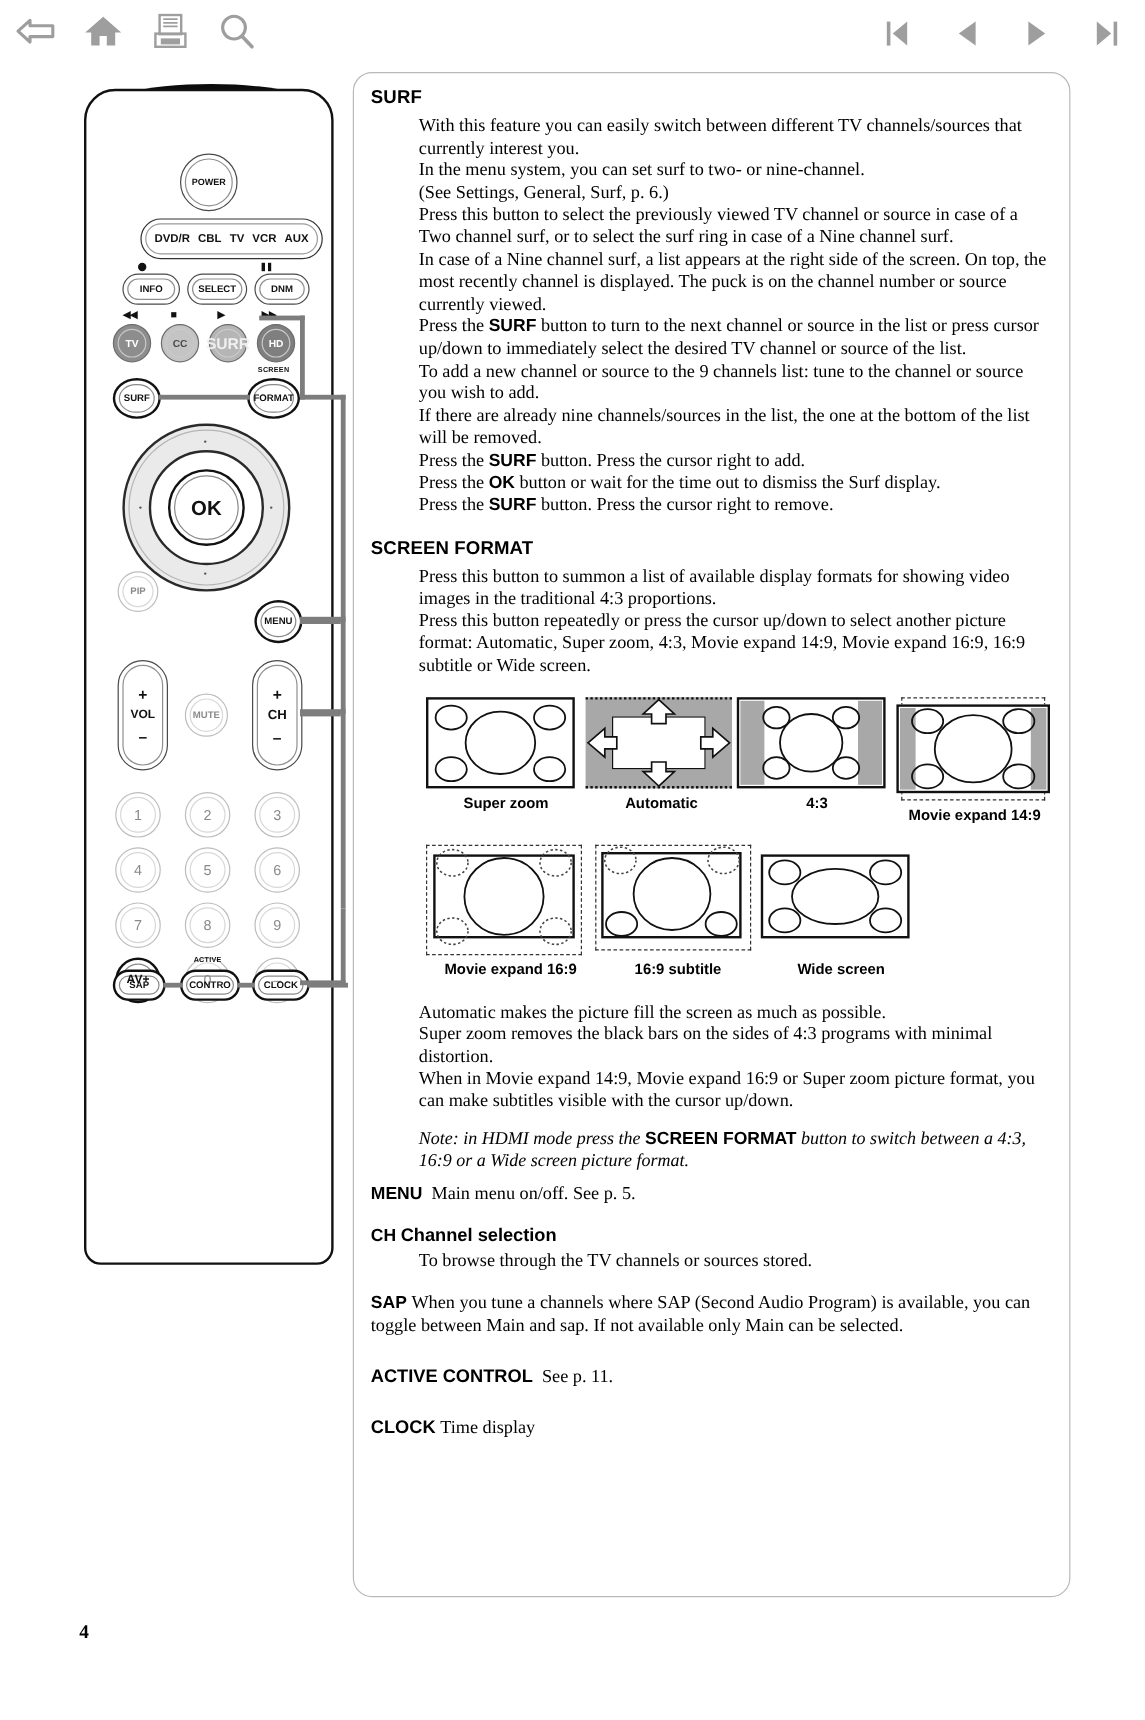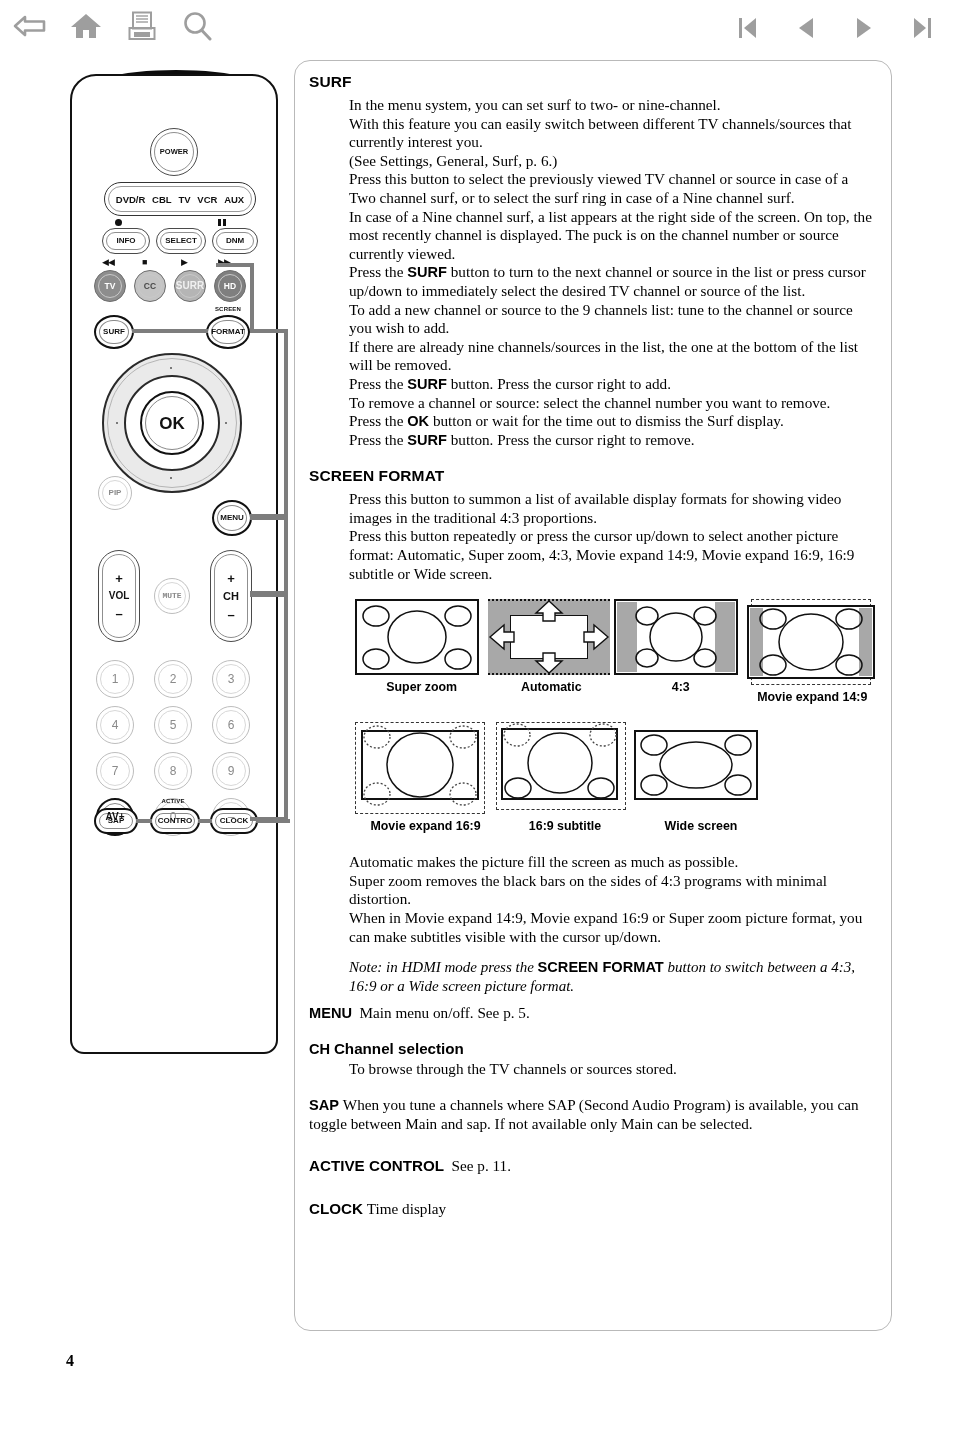--- a/index.html
+++ b/index.html
@@ -154,21 +154,21 @@
   </div>
 
   <div class="remote-wrap">
     <div class="remote-shadow"></div>
     <div class="remote-body"></div>
 
     <div class="btn dblring" style="left:88px; top:62px; width:48px; height:48px; border-radius:50%;">
       <span style="font-size:7.5px;position:relative;z-index:2;">POWER</span>
     </div>
 
-    <div style="position:absolute; left:42px; top:116px; width:152px; height:34px;
+    <div style="position:absolute; left:55px; top:116px; width:152px; height:34px;
                 border:1.8px solid #333; border-radius:17px; background:#fff;">
       <div style="position:absolute; left:3px; top:3px; right:3px; bottom:3px;
                   border:1.3px solid #9b9b9b; border-radius:14px;
                   display:flex; align-items:center; justify-content:space-evenly;
                   font-size:9.5px; font-weight:bold; color:#111;">
         <span>DVD/R</span>
         <span>CBL</span>
         <span>TV</span>
         <span>VCR</span>
         <span>AUX</span>
@@ -194,21 +194,21 @@
     <div class="glyph" style="left:119px; top:192px;">▶</div>
     <div class="glyph" style="left:156px; top:192px; letter-spacing:-1px;">▶▶</div>
 
     <div class="btn greyfill" style="left:32px; top:204px; width:32px; height:32px; border-radius:50%;">
       <span style="font-size:8.5px;position:relative;z-index:2;">TV</span>
     </div>
     <div class="btn greyfill" style="left:72px; top:204px; width:32px; height:32px; border-radius:50%; background:#c4c4c4; color:#4a4a4a;">
       <span style="font-size:8.5px;position:relative;z-index:2;">CC</span>
     </div>
     <div class="btn greyfill" style="left:112px; top:204px; width:32px; height:32px; border-radius:50%; background:#b5b5b5; color:#f0f0f0;">
-      <span style="font-size:10px;position:relative;z-index:2;">SURR</span>
+      <span style="font-size:13px;position:relative;z-index:2;">SURR</span>
     </div>
     <div class="btn greyfill" style="left:152px; top:204px; width:32px; height:32px; border-radius:50%; background:#7f7f7f;">
       <span style="font-size:8.5px;position:relative;z-index:2;">HD</span>
     </div>
 
     <div class="btn blkring" style="left:32px; top:249px; width:40px; height:34px; border-radius:20px/17px;">
       <span style="font-size:8px;position:relative;z-index:2;">SURF</span>
     </div>
 
     <div class="minilabel" style="left:142px; top:240px; width:48px;">SCREEN</div>
@@ -239,21 +239,21 @@
       <span style="font-size:8px;position:relative;z-index:2;">MENU</span>
     </div>
     <div class="conn" style="left:188px; top:450px; width:34px; height:4px;"></div>
 
     <div class="btn dblring" style="left:36px; top:484px; width:42px; height:92px; border-radius:21px; flex-direction:column;">
       <span style="font-size:13px;position:relative;z-index:2;margin-bottom:6px;">+</span>
       <span style="font-size:10px;position:relative;z-index:2;">VOL</span>
       <span style="font-size:13px;position:relative;z-index:2;margin-top:6px;">–</span>
     </div>
     <div class="btn lightring" style="left:92px; top:512px; width:36px; height:36px; border-radius:50%;">
-      <span style="font-size:8px;position:relative;z-index:2;font-family:Liberation Mono, monospace;">MUTE</span>
+      <span style="font-size:8px;position:relative;z-index:2;">MUTE</span>
     </div>
     <div class="btn dblring" style="left:148px; top:484px; width:42px; height:92px; border-radius:21px; flex-direction:column;">
       <span style="font-size:13px;position:relative;z-index:2;margin-bottom:6px;">+</span>
       <span style="font-size:11px;position:relative;z-index:2;">CH</span>
       <span style="font-size:13px;position:relative;z-index:2;margin-top:6px;">–</span>
     </div>
     <div class="conn" style="left:188px; top:527px; width:34px; height:4px;"></div>
 
     <div class="btn lightring" style="left:34px; top:594px; width:38px; height:38px; border-radius:50%;">
         <span style="font-size:12px;position:relative;z-index:2;font-weight:normal;">1</span>
@@ -316,30 +316,29 @@
   <div class="conn" style="left:250px; top:263px; width:4px; height:70px;"></div>
   <div class="conn" style="left:216px; top:263px; width:38px; height:4px;"></div>
   <div class="conn" style="left:250px; top:514px; width:38px; height:4px;"></div>
   <div class="conn" style="left:250px; top:591px; width:38px; height:4px;"></div>
   <div class="conn" style="left:250px; top:817px; width:38px; height:4px;"></div>
   <div class="conn" style="left:284px; top:757px; width:4px; height:64px;"></div>
 
   <div class="panel">
 
     <h1 class="h1">SURF</h1>
+    <p class="para">With this feature you can easily switch between different TV channels/sources that currently interest you.</p>
     <p class="para">In the menu system, you can set surf to two- or nine-channel.</p>
-    <p class="para">With this feature you can easily switch between different TV channels/sources that currently interest you.</p>
     <p class="para">(See Settings, General, Surf,  p. 6.)</p>
     <p class="para">Press this button to select the previously viewed TV channel or source in case of a Two channel surf, or to select the surf ring in case of a Nine channel surf.</p>
     <p class="para">In case of a Nine channel surf, a list appears at the right side of the screen. On top, the most recently channel is displayed.  The puck is on the channel number or source currently viewed.</p>
     <p class="para">Press the <b>SURF</b> button to turn to the next channel or source in the list or press cursor up/down to immediately select the desired TV channel or source of the list.</p>
     <p class="para">To add a new channel or source to the 9 channels list: tune to the channel or source you wish to add.</p>
     <p class="para">If there are already nine channels/sources in the list, the one at the bottom of the list will be removed.</p>
     <p class="para">Press the <b>SURF</b> button. Press the cursor right to add.</p>
-    <p class="para">To remove a channel or source: select the channel number you want to remove.</p>
     <p class="para">Press the <b>OK</b> button or wait for the time out to dismiss the Surf display.</p>
     <p class="para">Press the <b>SURF</b> button. Press the cursor right to remove.</p>
 
     <h1 class="h1" style="margin-top:18px;">SCREEN FORMAT</h1>
     <p class="para">Press this button to summon a list of available display formats for showing video images in the traditional 4:3 proportions.</p>
     <p class="para">Press this button repeatedly or press the cursor up/down to select another picture format: Automatic, Super zoom, 4:3, Movie expand 14:9, Movie expand 16:9, 16:9 subtitle or Wide screen.</p>
 
     <div class="fmtgrid">
       <div class="fmtrow">
 

